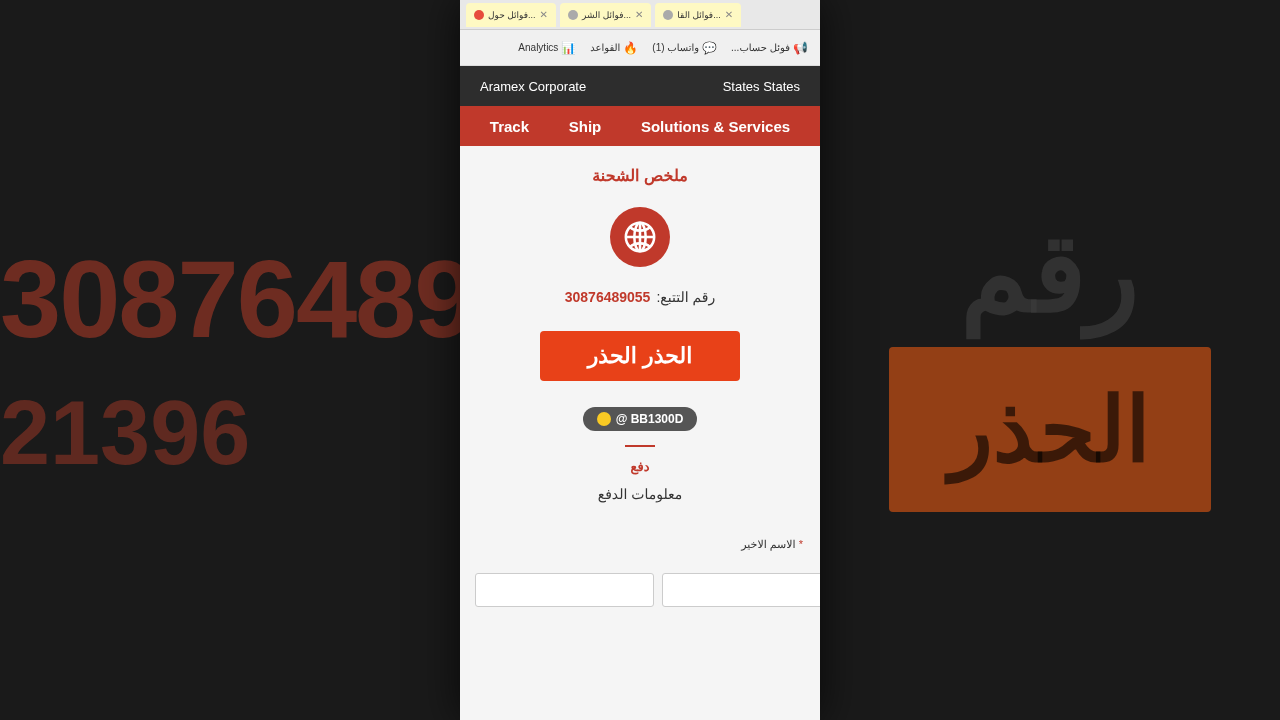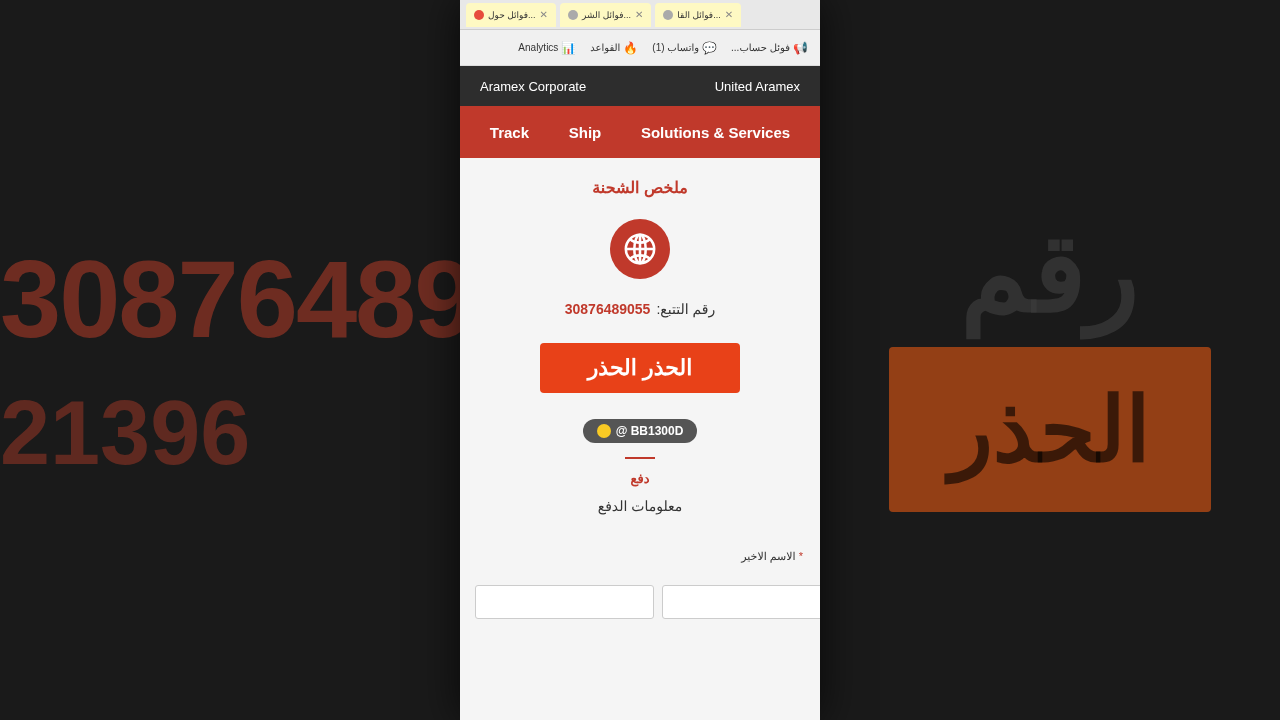--- a/index.html
+++ b/index.html
@@ -171,21 +171,21 @@
     }
 
     .united-states {
       color: #fff;
       font-size: 13px;
     }
 
     
     .nav-bar {
       background: #c0392b;
-      height: 52px;
+      height: 40px;
       display: flex;
       align-items: center;
       justify-content: space-around;
       padding: 0 10px;
     }
 
     .nav-item {
       color: #fff;
       font-size: 15px;
       font-weight: bold;
@@ -390,21 +390,21 @@
       <span>القواعد</span>
     </div>
     <div class="bookmark-item">
       <span class="bookmark-icon">📊</span>
       <span>Analytics</span>
     </div>
   </div>
 
   <div class="aramex-header">
     <span class="aramex-corporate">Aramex Corporate</span>
-    <span class="united-states">United Aramex</span>
+    <span class="united-states">States States</span>
   </div>
 
   <div class="nav-bar">
     <span class="nav-item">Track</span>
     <span class="nav-item">Ship</span>
     <span class="nav-item">Solutions &amp; Services</span>
   </div>
 
   <div class="content-area">
 

